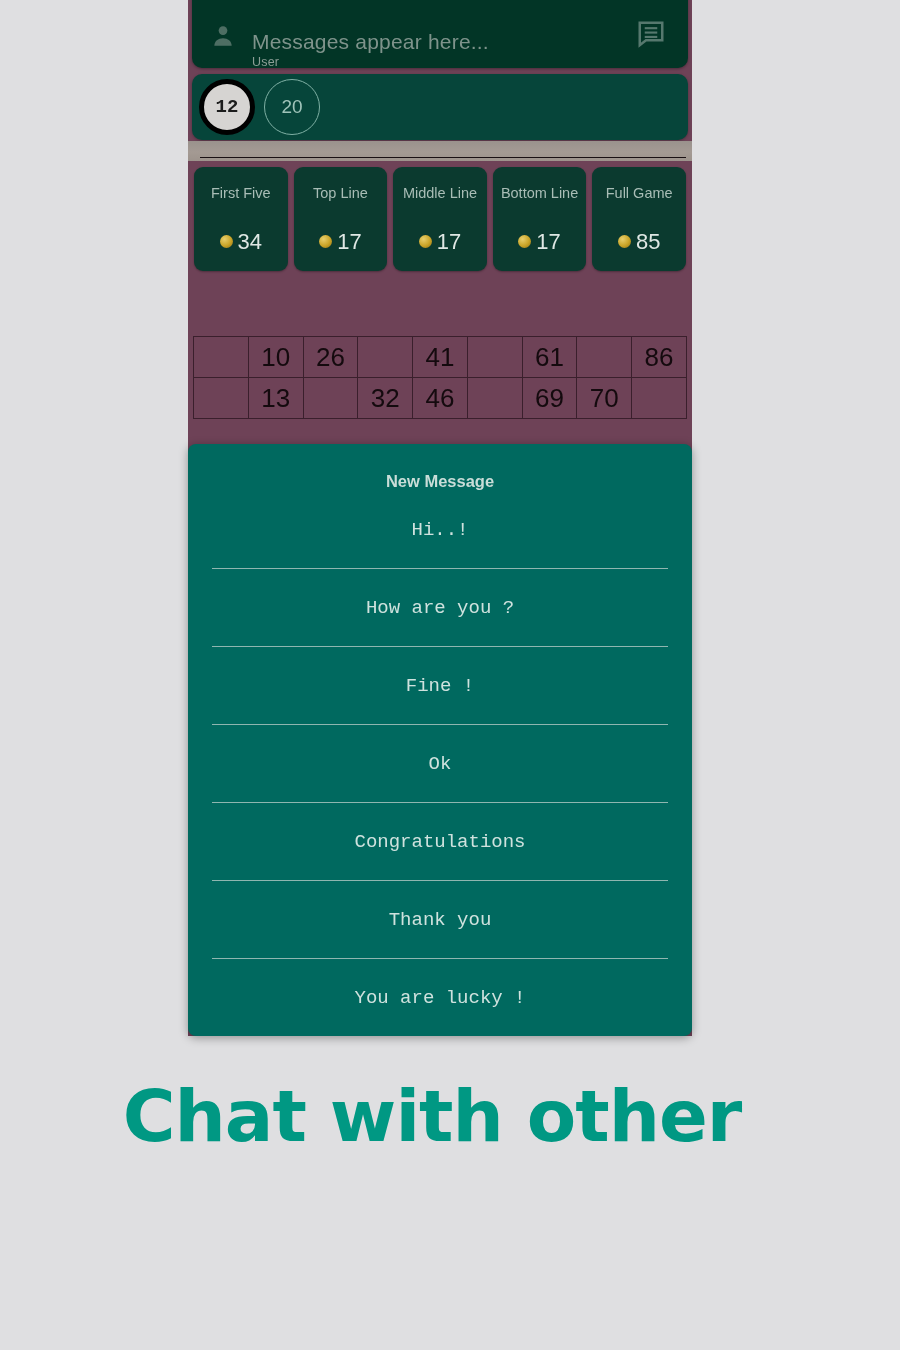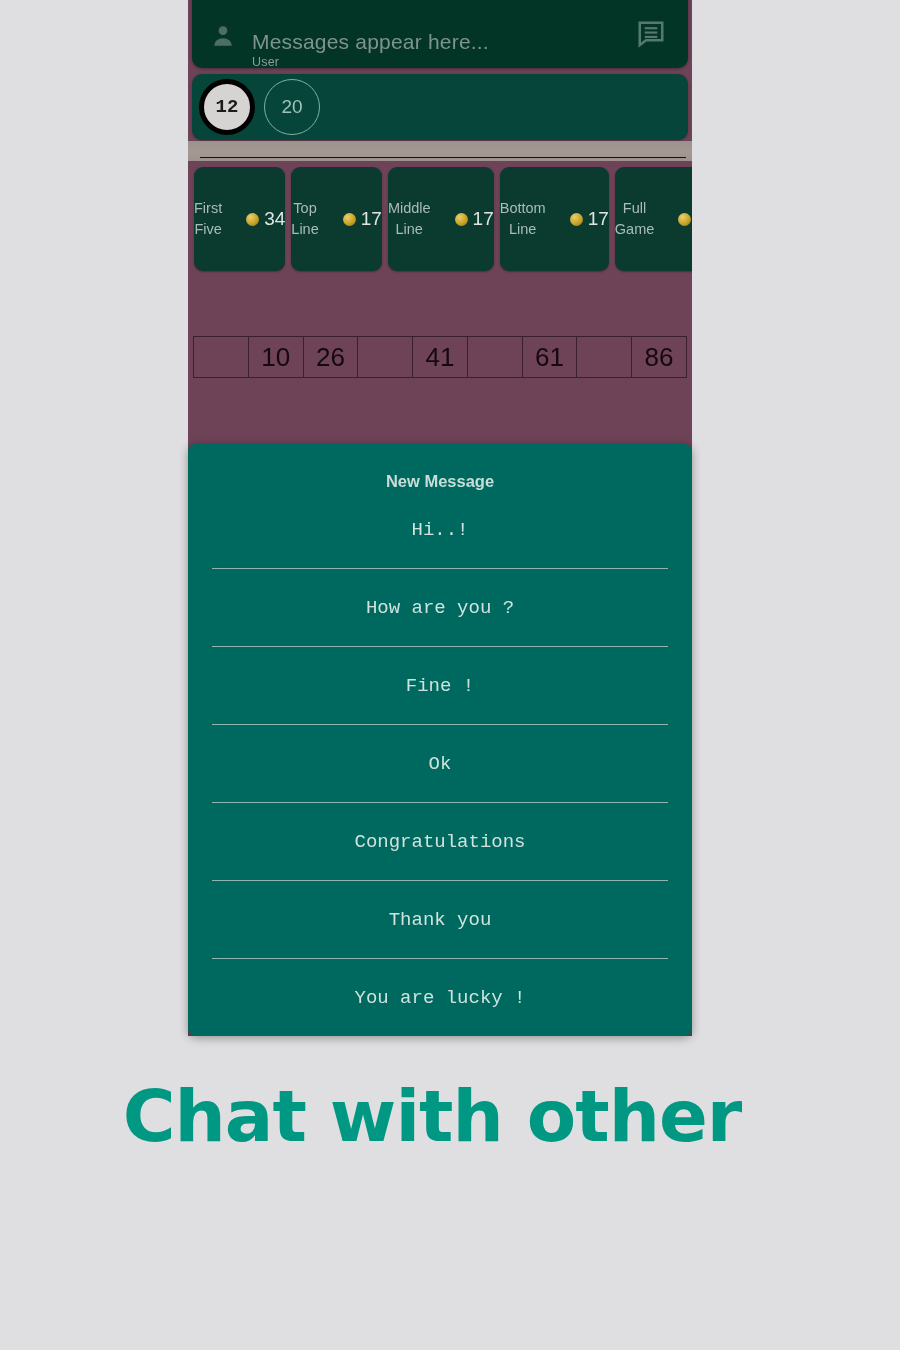--- a/index.html
+++ b/index.html
@@ -132,21 +132,21 @@
     height: 104px;
     display: flex;
     gap: 6px;
     padding: 0 6px;
   }
   .prize-card {
     flex: 1;
     background: #0b3a2f;
     border-radius: 9px;
     display: flex;
-    flex-direction: row;
+    flex-direction: column;
     align-items: center;
     justify-content: center;
     gap: 24px;
     box-shadow: 0 1px 2px rgba(0,0,0,.3);
   }
   .prize-name {
     font-size: 14.5px;
     color: #a9bdb6;
     text-align: center;
     line-height: 1.45;
@@ -159,21 +159,21 @@
   }
   .coin-icon {
     width: 13px;
     height: 13px;
     border-radius: 50%;
     background: radial-gradient(circle at 35% 32%, #e8cf6c 0%, #c9a326 55%, #8d6f17 100%);
     display: inline-block;
     flex: none;
   }
   .prize-amount {
-    font-size: 19px;
+    font-size: 22px;
     color: #dfe7e4;
   }
 
   
   #warning-text {
     position: absolute;
     left: 20px;
     top: 280px;
     width: 464px;
     text-align: center;
@@ -328,20 +328,31 @@
       <td></td>
       <td>10</td>
       <td>26</td>
       <td></td>
       <td>41</td>
       <td></td>
       <td>61</td>
       <td></td>
       <td>86</td>
     </tr>
+    <tr>
+      <td></td>
+      <td>13</td>
+      <td></td>
+      <td>32</td>
+      <td>46</td>
+      <td></td>
+      <td>69</td>
+      <td>70</td>
+      <td></td>
+    </tr>
   </tbody>
 </table>
 
 <div id="message-dialog">
   <div id="dialog-title">New Message</div>
   <div id="dialog-options">
     <div class="option-row">Hi..!</div>
     <div class="option-row">How are you ?</div>
     <div class="option-row">Fine !</div>
     <div class="option-row">Ok</div>

